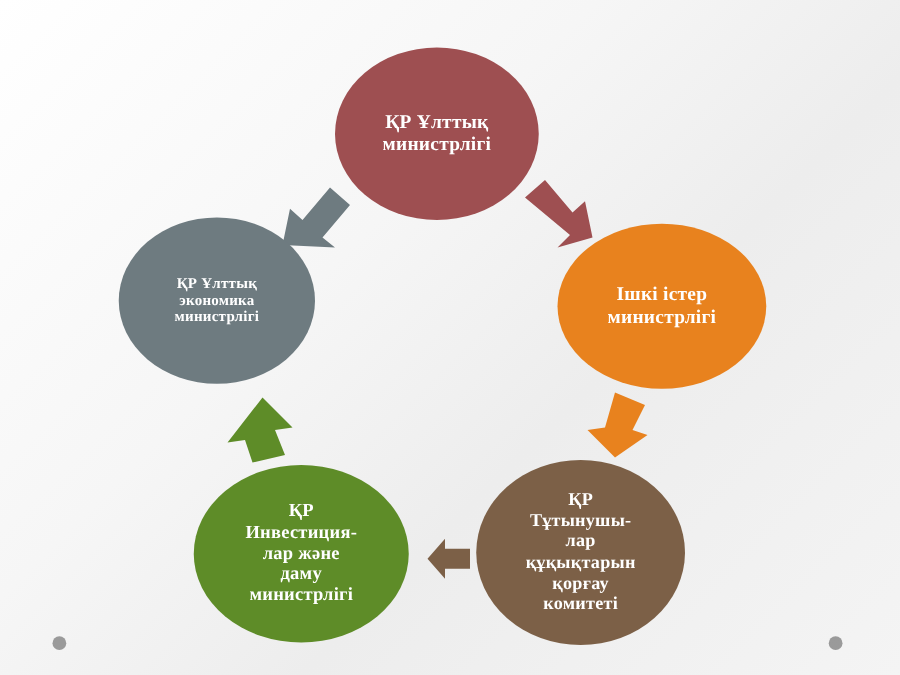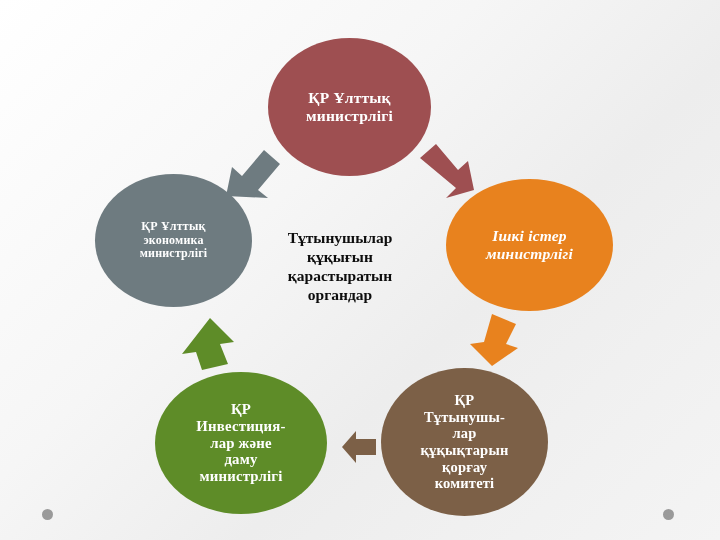--- a/index.html
+++ b/index.html
@@ -125,21 +125,21 @@
     <svg width="72" height="64" viewBox="0 0 72 64" aria-hidden="true">
       <polygon points="38,6 62,30 48,32 56,52 30,58 24,40 10,42" fill="#5E8C28"></polygon>
     </svg>
   </div>
 
   <div class="node" id="node-finance" style="background:#9E4F51;">
     <span class="label">ҚР Ұлттық
 министрлігі</span>
   </div>
 
-  <div class="node" id="node-internal" style="background:#E8821E;font-style:italic;">
+  <div class="node" id="node-internal" style="background:#E8821E;">
     <span class="label">Ішкі істер
 министрлігі</span>
   </div>
 
   <div class="node" id="node-consumer" style="background:#7C6047;">
     <span class="label">ҚР
 Тұтынушы-
 лар
 құқықтарын
 қорғау
@@ -153,21 +153,17 @@
 даму
 министрлігі</span>
   </div>
 
   <div class="node" id="node-economy" style="background:#6E7B80;">
     <span class="label">ҚР Ұлттық
 экономика
 министрлігі</span>
   </div>
 
-  <div id="center-caption">Тұтынушылар
-құқығын
-қарастыратын
-органдар</div>
 
   <div class="corner-dot" id="dot-left"></div>
   <div class="corner-dot" id="dot-right"></div>
 
 </div>
 
 </body></html>

